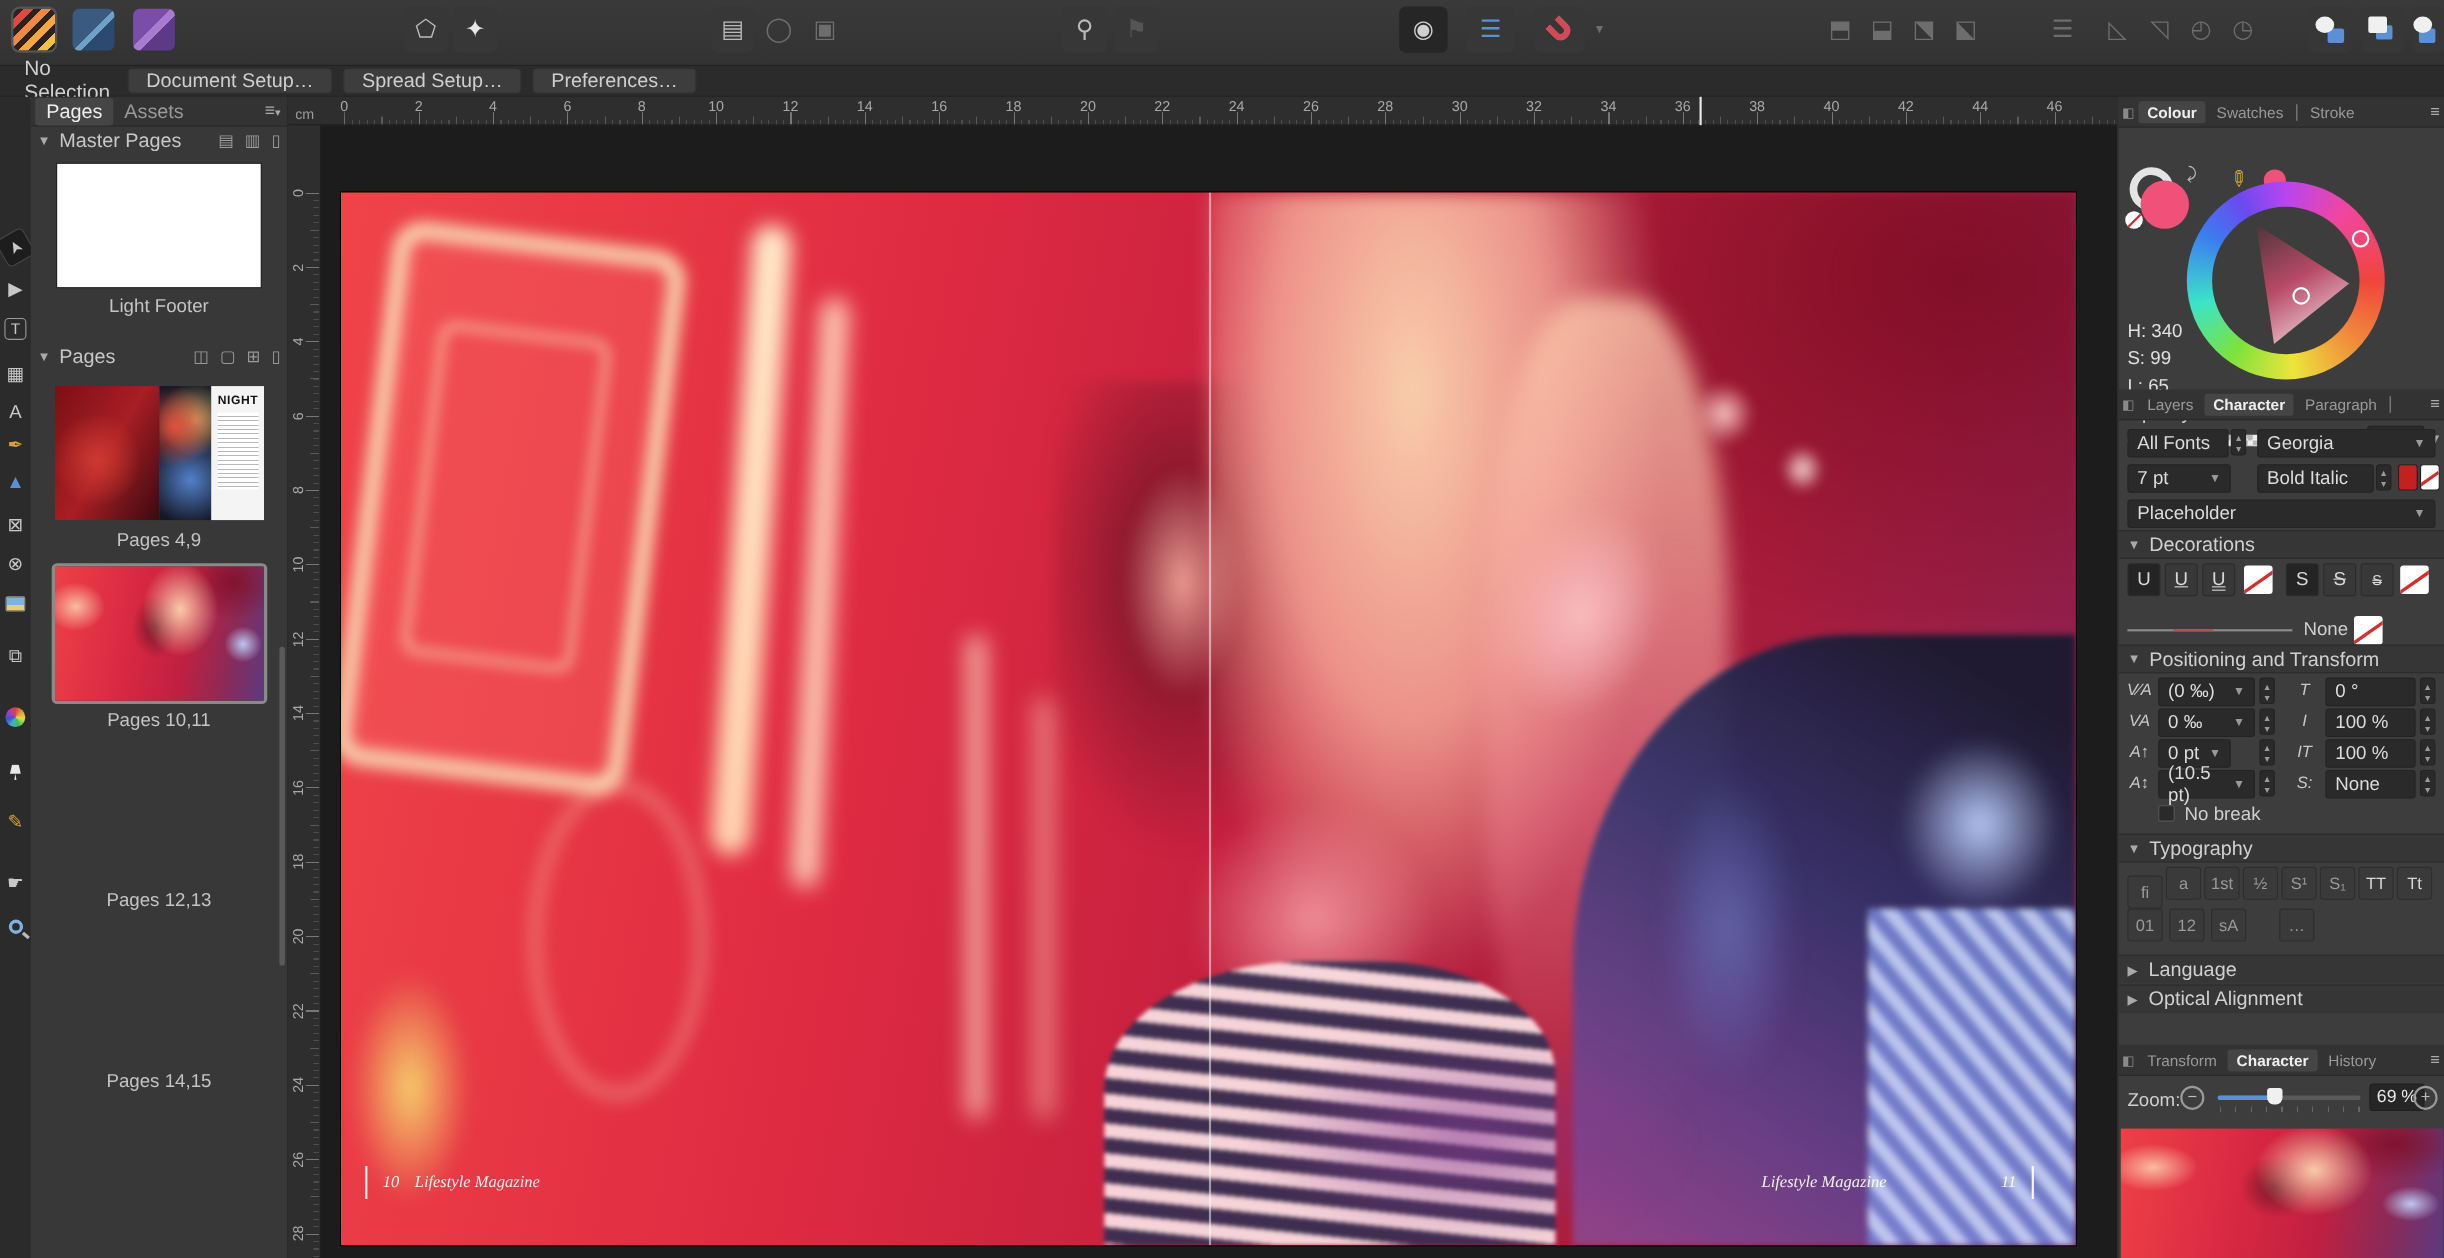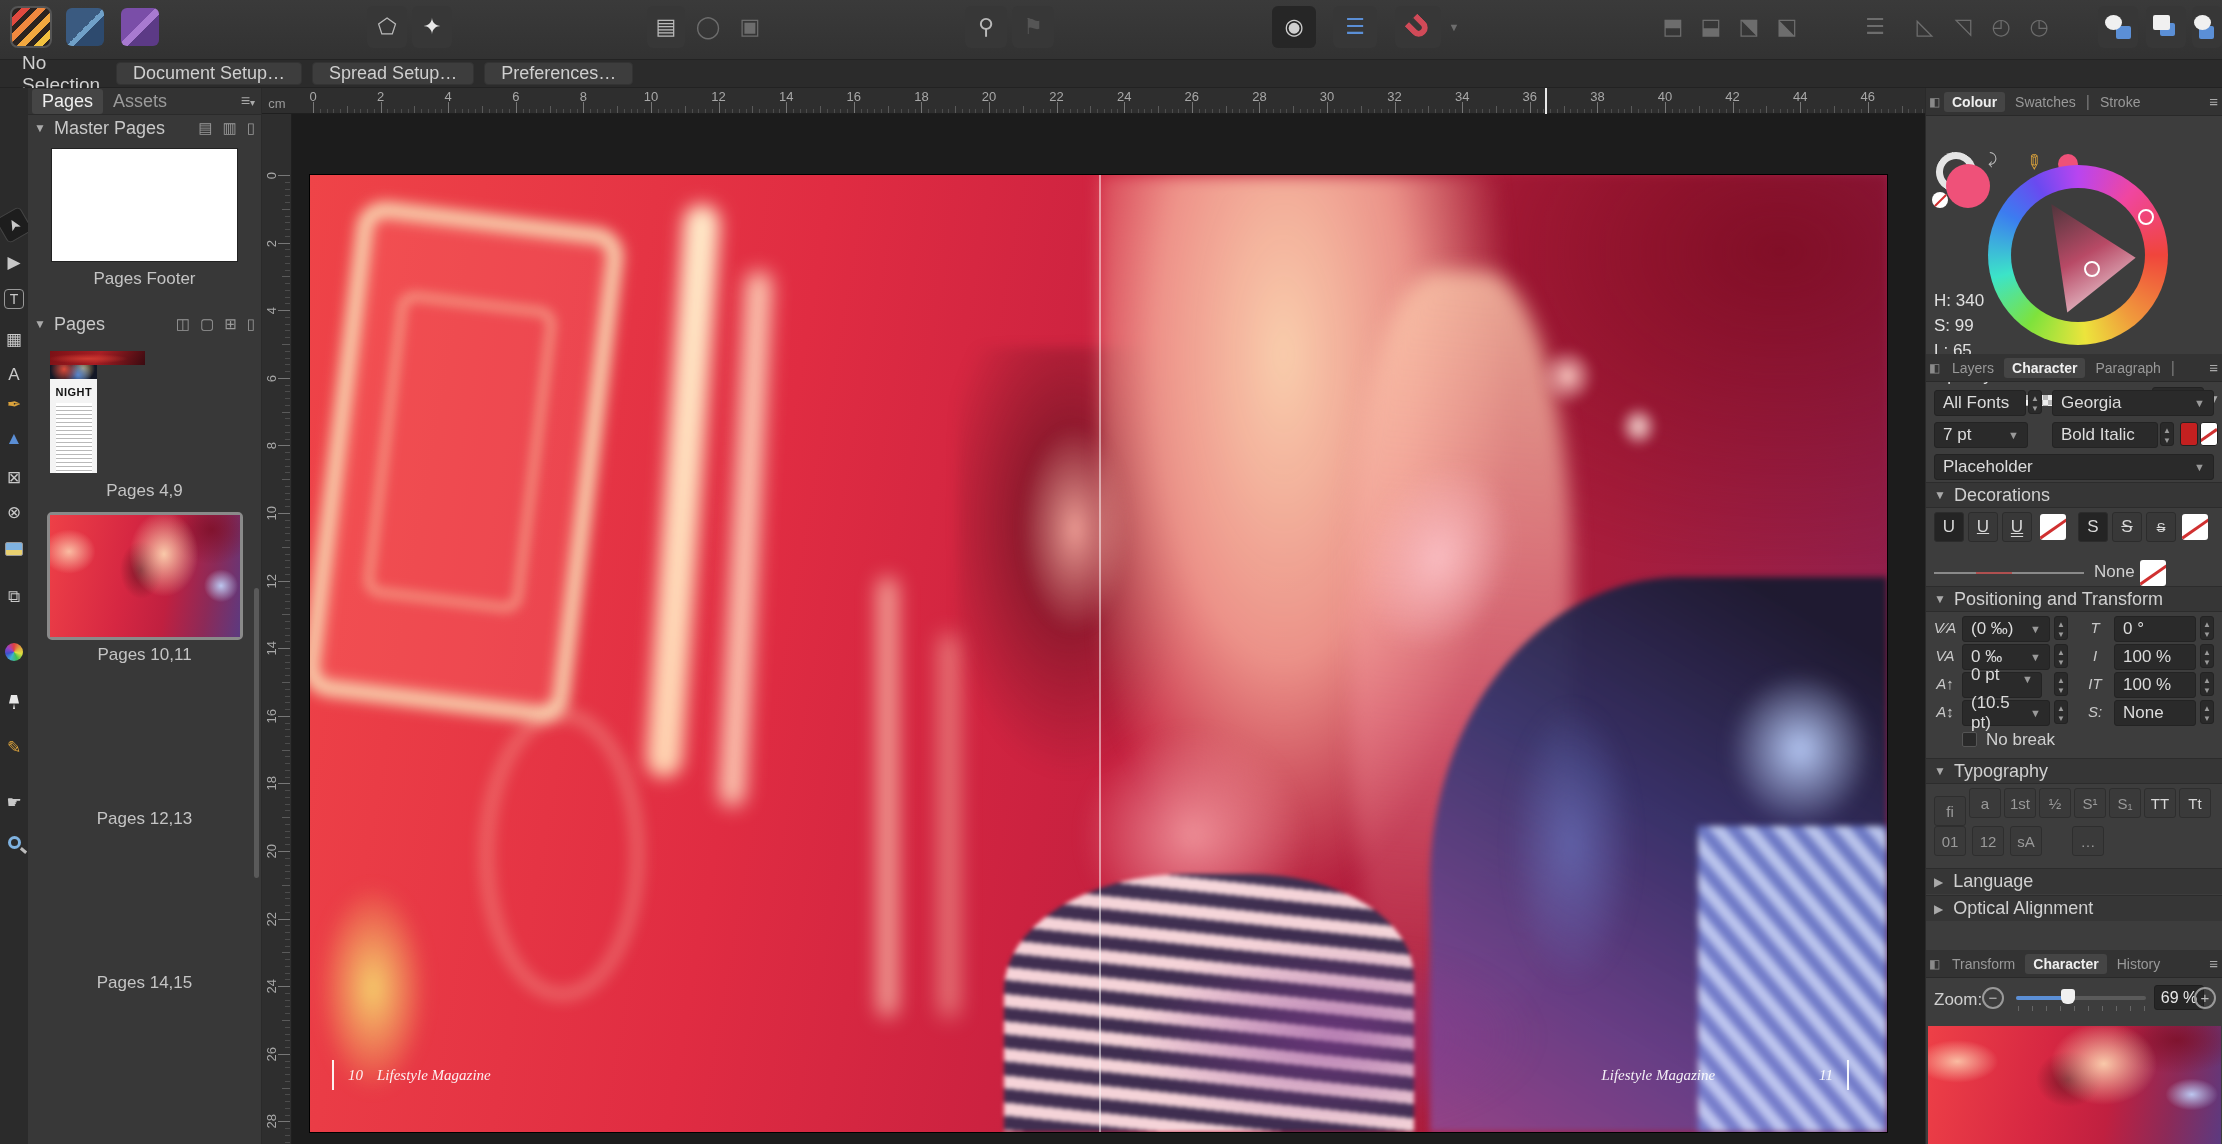--- a/index.html
+++ b/index.html
@@ -53,21 +53,21 @@
   .ptab.active { background:#454545; color:#efefef; }
   .pmenu { position:absolute; right:6px; top:4px; color:#aaa; font-size:16px; }
   .sec-head { display:flex; align-items:center; height:26px; color:#c8c8c8; font-size:18px; padding:0 6px; position:relative; }
   .sec-head .tri { font-size:12px; margin-right:8px; color:#aaa; }
   .sec-icons { position:absolute; right:6px; display:flex; gap:10px; color:#9a9a9a; font-size:15px; }
   .master-thumb { margin:8px auto 4px; width:185px; height:112px; background:#fff; box-shadow:0 0 0 1px #222; }
   .thumb-label { text-align:center; color:#c4c4c4; font-size:17px; margin-top:8px; }
   .spread { margin-top:14px; }
   .spread .twrap { width:190px; height:122px; margin:0 auto; position:relative; }
   .spread.selected .twrap { outline:3px solid #8a8a8a; border-radius:2px; }
-  .thumb { position:absolute; inset:0; overflow:hidden; display:flex;flex-direction:column; }
+  .thumb { position:absolute; inset:0; overflow:hidden; display:flex; }
   #pp-scroll { position:absolute; right:2px; top:500px; width:5px; height:290px; background:#5a5a5a; border-radius:3px; }
 
   .neon-art { background:
     radial-gradient(ellipse 26% 50% at 60% 32%, rgba(252,210,175,.95), rgba(240,150,150,0) 70%),
     radial-gradient(ellipse 16% 34% at 48% 45%, rgba(95,20,32,.8), rgba(95,20,32,0) 70%),
     radial-gradient(ellipse 12% 18% at 90% 58%, rgba(195,215,255,.9), rgba(195,215,255,0) 75%),
     radial-gradient(ellipse 30% 38% at 85% 12%, rgba(120,10,30,.7), rgba(120,10,30,0) 75%),
     radial-gradient(ellipse 20% 26% at 10% 30%, rgba(255,220,185,.8), rgba(255,200,160,0) 70%),
     linear-gradient(100deg,#ee4047 0%,#d62742 40%,#c02040 62%,#8c2a58 82%,#5c3a80 100%); }
 
@@ -326,21 +326,21 @@
     <div class="sec-head">
       <span class="tri">▼</span>
       <span>Master Pages</span>
       <span class="sec-icons">
         <span>▤</span>
         <span>▥</span>
         <span>▯</span>
       </span>
     </div>
     <div class="master-thumb"></div>
-    <div class="thumb-label">Pages Footer</div>
+    <div class="thumb-label">Light Footer</div>
     <div class="sec-head" style="margin-top:22px;">
       <span class="tri">▼</span>
       <span>Pages</span>
       <span class="sec-icons">
         <span>◫</span>
         <span>▢</span>
         <span>⊞</span>
         <span>▯</span>
       </span>
     </div>
@@ -602,21 +602,21 @@
           <span class="caret">▼</span>
         </div>
         <div class="stepper" style="left: 128px; top: 4px;">▲<br>▼</div>
         <div class="picon" style="left: 6px; top: 35px;">VA</div>
         <div class="field" style="left: 36px; top: 32px; width: 88px;">
           <span>0 ‰</span>
           <span class="caret">▼</span>
         </div>
         <div class="stepper" style="left: 128px; top: 32px;">▲<br>▼</div>
         <div class="picon" style="left: 6px; top: 63px;">A↑</div>
-        <div class="field" style="left: 36px; top: 60px; width: 80px; align-items: flex-end;">
+        <div class="field" style="left: 36px; top: 60px; width: 66px;">
           <span>0 pt</span>
           <span class="caret">▼</span>
         </div>
         <div class="stepper" style="left: 128px; top: 60px;">▲<br>▼</div>
         <div class="picon" style="left: 6px; top: 91px;">A↕</div>
         <div class="field" style="left: 36px; top: 88px; width: 88px;">
           <span>(10.5 pt)</span>
           <span class="caret">▼</span>
         </div>
         <div class="stepper" style="left: 128px; top: 88px;">▲<br>▼</div>

